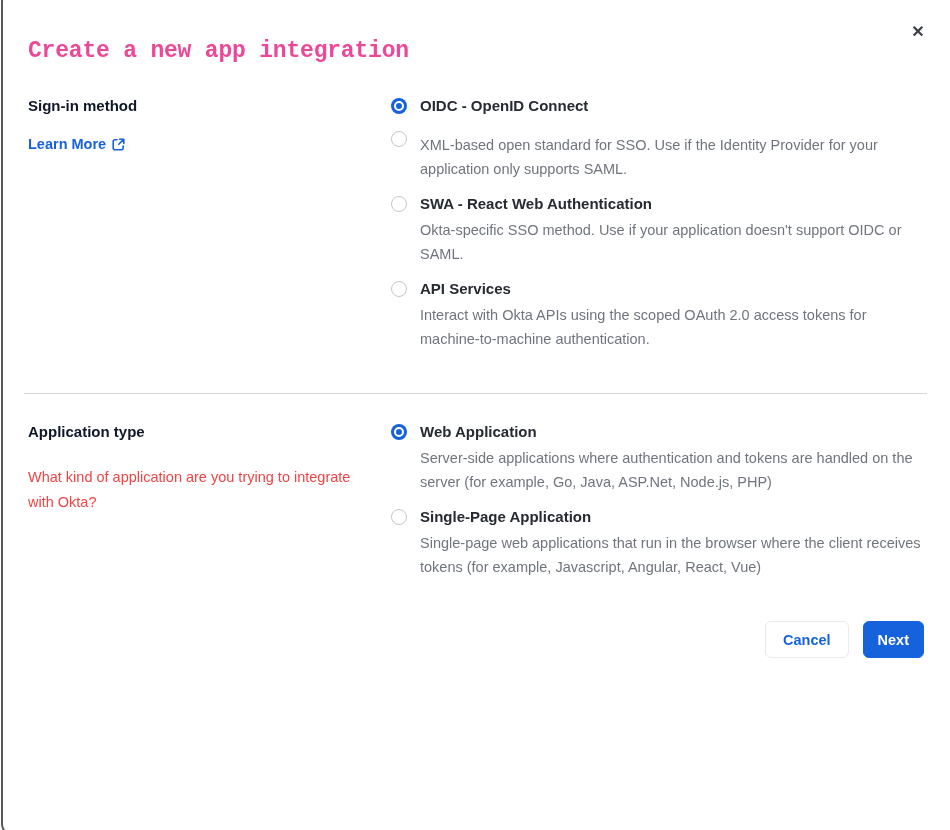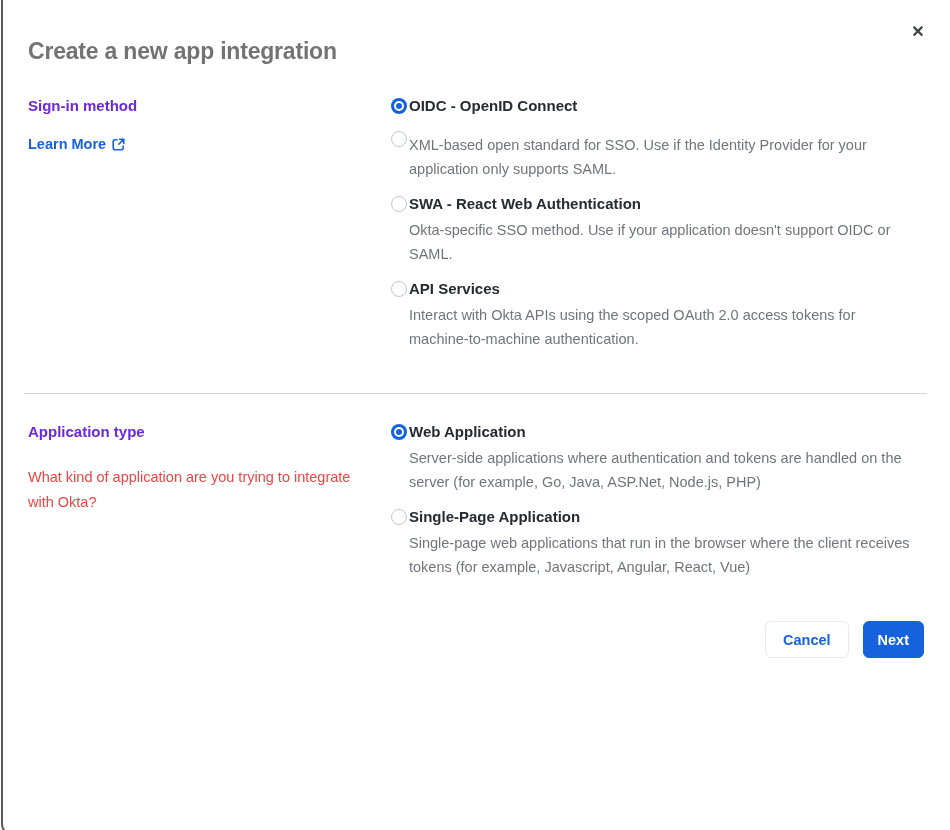--- a/index.html
+++ b/index.html
@@ -26,47 +26,48 @@
     width: 22px; height: 22px;
     display: flex; align-items: center; justify-content: center;
     font-size: 16px; font-weight: 600; color: #3e4248;
     cursor: pointer; line-height: 1;
   }
 
   .modal-title {
     padding-top: 37px;
     font-size: 23px; line-height: 29px;
     font-weight: 700; letter-spacing: -0.2px;
-    color: #737373;
+    color: #ec4899;
+    font-family: Liberation Mono, monospace;
   }
 
   .section {
     display: grid;
     grid-template-columns: 363px 1fr;
     margin-top: 30px;
   }
   .section.second { margin-top: 28px; }
 
   .left-col { padding-right: 20px; }
-  .left-label { font-size: 15px; font-weight: 700; color: #6d28d9; line-height: 20px; }
+  .left-label { font-size: 15px; font-weight: 700; color: #0f172a; line-height: 20px; }
   .learn-more {
     margin-top: 19px;
     display: inline-flex; align-items: center; gap: 6px;
     color: #1662dd; font-size: 14.5px; font-weight: 700;
     text-decoration: none; cursor: pointer; line-height: 18px;
   }
   .learn-more svg { display: block; }
   .left-para {
     margin-top: 23px;
     font-size: 14.5px; line-height: 25px; color: #ef4444;
     max-width: 345px;
   }
   .left-para + .left-para { margin-top: 29px; }
 
-  .option { display: flex; gap: 2px; margin-bottom: 13px; }
+  .option { display: flex; gap: 13px; margin-bottom: 13px; }
   .radio {
     flex: 0 0 auto;
     width: 16px; height: 16px; margin-top: 2px;
     border-radius: 50%;
     border: 1.5px solid #c3c6cc;
     background: #ffffff;
     cursor: pointer;
     position: relative;
   }
   .radio.selected {

